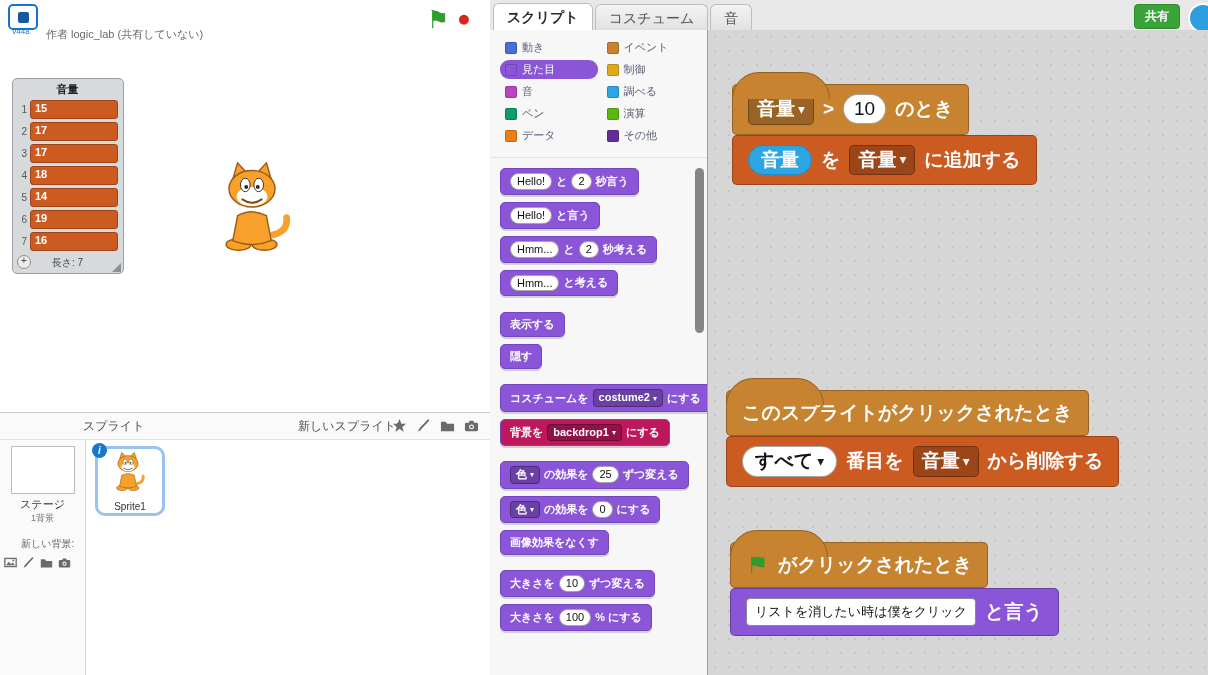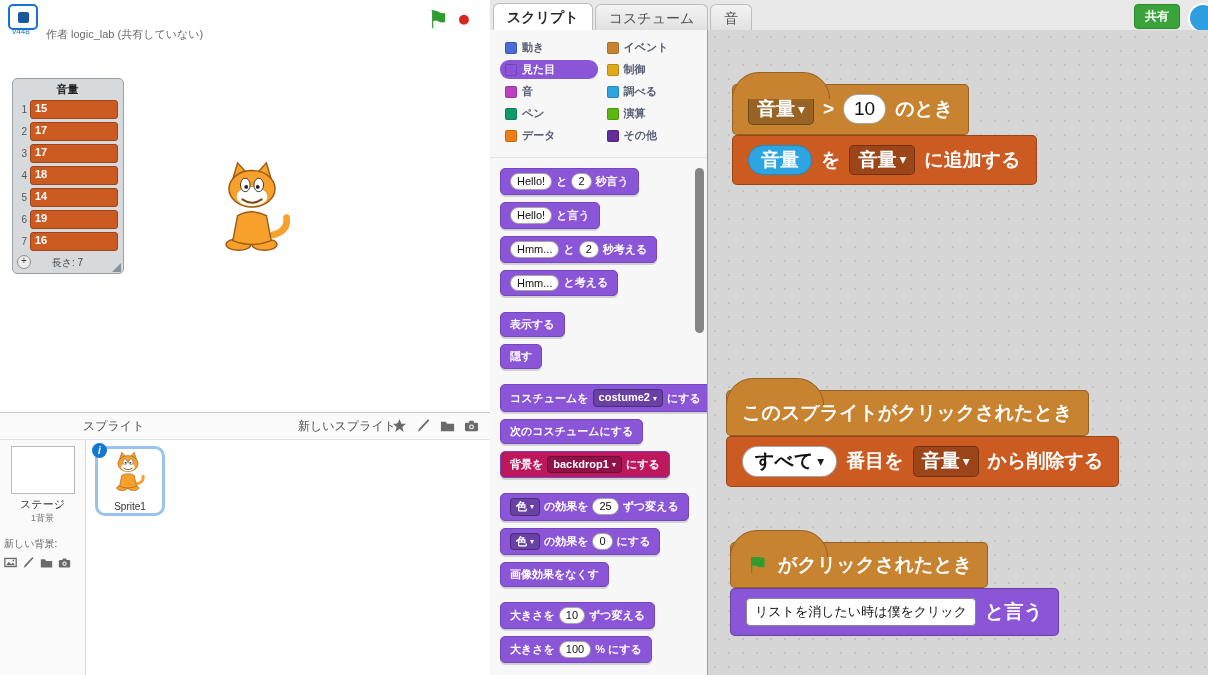--- a/index.html
+++ b/index.html
@@ -44,21 +44,21 @@
   .new-sprite-label{position:absolute;left:298px;top:5px;}
   .sprite-icons{position:absolute;left:392px;top:5px;display:flex;gap:9px;align-items:center;}
   .mini-icon{width:15px;height:15px;display:block;cursor:pointer;}
 
   .sprite-body{flex:1;display:flex;background:#fff;overflow:hidden;}
   .stage-strip{flex:0 0 85px;border-right:1px solid #d8d8d8;background:#fafafa;display:flex;flex-direction:column;
                align-items:center;padding-top:6px;}
   .stage-thumb{width:62px;height:46px;background:#fff;border:1px solid #bbb;cursor:pointer;}
   .stage-label{font-size:11px;color:#333;margin-top:3px;}
   .stage-sub{font-size:9px;color:#777;}
-  .new-backdrop-label{font-size:10px;color:#666;margin-top:12px;align-self:flex-start;padding-left:4px;}
+  .new-backdrop-label{font-size:10px;color:#666;margin-top:12px;align-self:flex-start;padding-left:4px;margin-left:17px;}
   .backdrop-icons{display:flex;gap:5px;align-self:flex-start;padding-left:4px;margin-top:5px;}
   .backdrop-icons .mini-icon{width:13px;height:13px;}
   .sprite-list{flex:1;position:relative;background:#fff;}
   .sprite-tile{position:absolute;left:9px;top:6px;width:64px;height:64px;background:#fff;border:3px solid #99c2ef;
                border-radius:10px;cursor:pointer;}
   .sprite-tile-cat{position:absolute;left:9px;top:2px;width:42px;height:42px;}
   .sprite-tile-name{position:absolute;left:0;right:0;bottom:1px;text-align:center;font-size:10px;color:#333;}
   .sprite-info{position:absolute;left:-6px;top:-6px;width:15px;height:15px;border-radius:50%;background:#1478d2;
                color:#fff;font-size:10px;font-weight:bold;font-style:italic;text-align:center;line-height:15px;cursor:pointer;}
 
@@ -70,21 +70,21 @@
   .tab.active{background:#fff;font-weight:bold;color:#2b2b2b;height:27px;}
   .share-btn{position:absolute;right:28px;top:4px;background:#3aa33a;border:1px solid #2c8a2c;border-radius:4px;
              color:#fff;font-size:12px;font-weight:bold;padding:3px 10px;cursor:pointer;}
   .account-btn{position:absolute;right:-10px;top:3px;width:26px;height:26px;border-radius:50%;background:#2d9fe0;
                border:2px solid #fff;cursor:pointer;}
 
   
   .palette{position:absolute;left:490px;top:30px;width:217px;height:645px;background:#f7f7f7;
            border-right:1px solid #9e9e9e;overflow:hidden;}
   .cat-grid{display:grid;grid-template-columns:1fr 1fr;gap:3px 4px;padding:8px 8px 12px 10px;border-bottom:1px solid #e3e3e3;}
-  .cat-item{display:flex;align-items:center;gap:5px;font-size:11px;color:#575e75;padding:2px 5px;border-radius:9px;cursor:pointer;font-weight:bold;}
+  .cat-item{display:flex;align-items:center;gap:5px;font-size:11px;color:#575e75;padding:2px 5px;border-radius:9px;cursor:pointer;}
   .cat-item.selected{background:#8a55d7;color:#fff;}
   .cat-sq{width:12px;height:12px;border-radius:2px;flex:0 0 12px;box-shadow:inset 0 0 0 1px rgba(0,0,0,.18);}
   .pblocks{padding:10px 6px 0 10px;}
   .pblock{display:flex;width:fit-content;align-items:center;gap:4px;background:#8a55d7;border:1px solid #7546c2;
           box-shadow:0 2px 0 rgba(0,0,0,.15);color:#fff;font-size:11px;font-weight:bold;padding:4px 9px;
           border-radius:5px;margin-bottom:7px;cursor:grab;white-space:nowrap;}
   .pblock.gap{margin-top:15px;}
   .scrollbar{position:absolute;right:3px;top:138px;width:9px;height:165px;background:#5f5f5f;border-radius:5px;opacity:.75;cursor:pointer;}
 
   
@@ -347,23 +347,20 @@
           <span class="bp-text">隠す</span>
         </div>
         <div class="pblock gap" style="background: rgb(138, 85, 215);">
           <span class="bp-text">コスチュームを</span>
           <span class="bp-drop">
             <span class="drop-label">costume2</span>
             <span class="caret">▾</span>
           </span>
           <span class="bp-text">にする</span>
         </div>
-        <div class="pblock" style="background: rgb(138, 85, 215);">
-          <span class="bp-text">次のコスチュームにする</span>
-        </div>
         <div class="pblock" style="background: #be185d;">
           <span class="bp-text">背景を</span>
           <span class="bp-drop">
             <span class="drop-label">backdrop1</span>
             <span class="caret">▾</span>
           </span>
           <span class="bp-text">にする</span>
         </div>
         <div class="pblock gap" style="background: rgb(138, 85, 215);">
           <span class="bp-drop">

